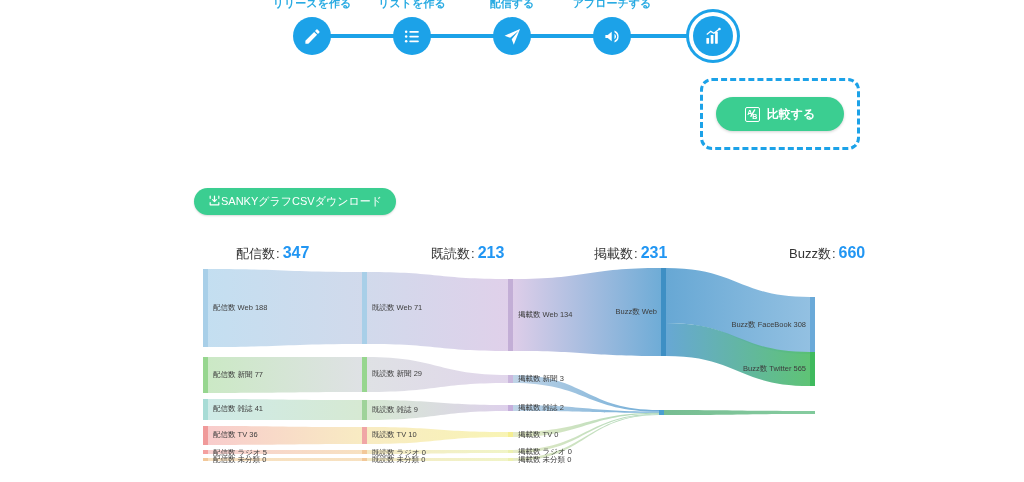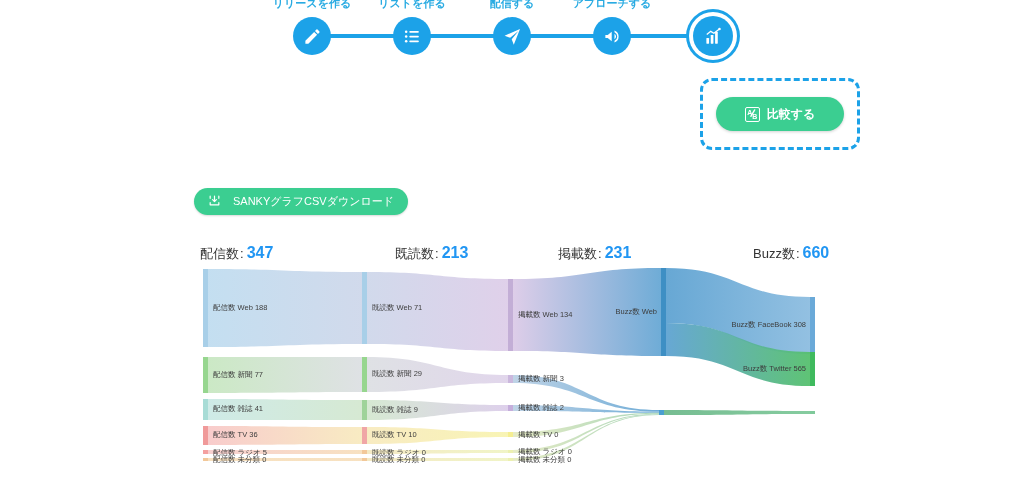--- a/index.html
+++ b/index.html
@@ -98,31 +98,32 @@
     left: 194px; top: 188px;
     height: 27px;
     padding: 0 14px;
     background: #3BCE91;
     border: none;
     border-radius: 14px;
     color: #ffffff;
     font-size: 11px;
     display: flex;
     align-items: center;
-    gap: 12px;
+    gap: 0;
     cursor: pointer;
     font-family: "Liberation Sans", "DejaVu Sans", sans-serif;
     box-shadow: 0 1px 2px rgba(0,0,0,.15);
   }
   .col-header {
     position: absolute;
     font-size: 13px;
     color: #333333;
     white-space: nowrap;
     font-weight: normal;
+    margin-left: 36px;
   }
   .col-header .num {
     color: #2196F3;
     font-size: 16px;
     font-weight: bold;
     margin-left: 2px;
   }
   .col-header .colon { color: #333; margin: 0 1px; }
   #sankey-svg { position: absolute; left: 0; top: 0; }
   .node-label {

